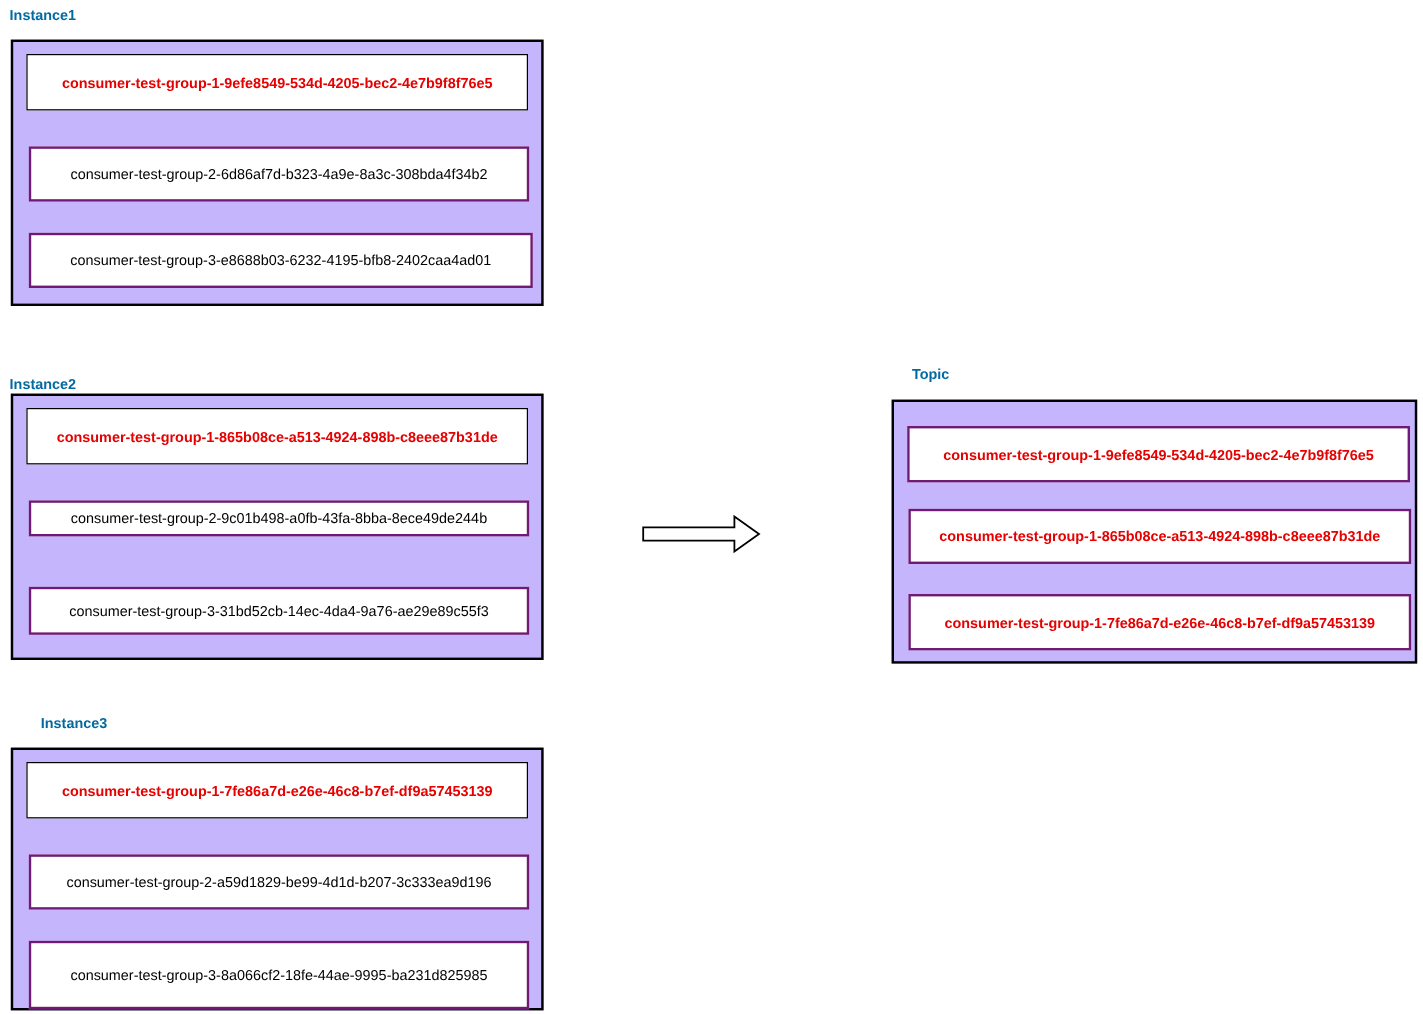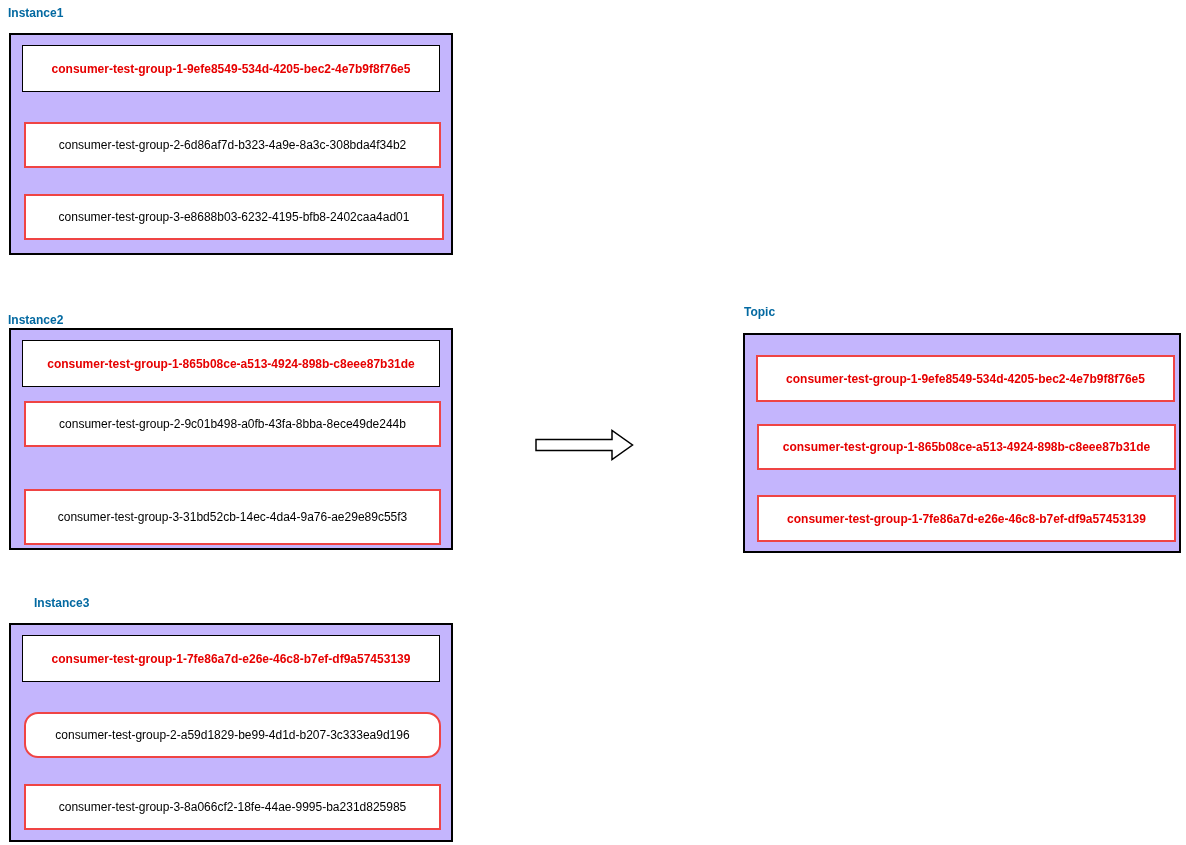--- a/index.html
+++ b/index.html
@@ -40,21 +40,21 @@
     display: flex;
     align-items: center;
     justify-content: center;
     text-align: center;
     font-size: 12px;
     color: #000000;
     white-space: nowrap;
     overflow: hidden;
   }
   .border-black { border: 1px solid #000000; }
-  .border-gray  { border: 2px solid #ef4444; justify-content: center; }
+  .border-gray  { border: 2px solid #701a75; justify-content: center; }
   .hl-text {
     color: #e60000;
     font-weight: bold;
   }
   .arrow-wrap {
     position: absolute;
     left: 535px;
     top: 428px;
     width: 100px;
     height: 34px;
@@ -76,48 +76,48 @@
     <div class="group-box border-gray" style="left:13px; top:159px; width:420px; height:46px;">
       <span>consumer-test-group-3-e8688b03-6232-4195-bfb8-2402caa4ad01</span>
     </div>
   </div>
 
   <div class="section-label" style="left:8px; top:313px;">Instance2</div>
   <div class="outer-box" style="left:9px; top:328px; width:444px; height:222px;">
     <div class="group-box border-black hl-text" style="left:11px; top:10px; width:418px; height:47px;">
       <span>consumer-test-group-1-865b08ce-a513-4924-898b-c8eee87b31de</span>
     </div>
-    <div class="group-box border-gray" style="left:13px; top:71px; width:417px; height:46px;">
+    <div class="group-box border-gray" style="left:13px; top:87px; width:417px; height:30px;">
       <span>consumer-test-group-2-9c01b498-a0fb-43fa-8bba-8ece49de244b</span>
     </div>
-    <div class="group-box border-gray" style="left:13px; top:159px; width:417px; height:56px;">
+    <div class="group-box border-gray" style="left:13px; top:159px; width:417px; height:40px;">
       <span>consumer-test-group-3-31bd52cb-14ec-4da4-9a76-ae29e89c55f3</span>
     </div>
   </div>
 
   <div class="section-label" style="left:8px; top:596px;padding-left:26px;">Instance3</div>
   <div class="outer-box" style="left:9px; top:623px; width:444px; height:219px;">
     <div class="group-box border-black hl-text" style="left:11px; top:10px; width:418px; height:47px;">
       <span>consumer-test-group-1-7fe86a7d-e26e-46c8-b7ef-df9a57453139</span>
     </div>
-    <div class="group-box border-gray" style="left:13px; top:87px; width:417px; height:46px;border-radius:14px;">
+    <div class="group-box border-gray" style="left:13px; top:87px; width:417px; height:46px;">
       <span>consumer-test-group-2-a59d1829-be99-4d1d-b207-3c333ea9d196</span>
     </div>
-    <div class="group-box border-gray" style="left:13px; top:159px; width:417px; height:46px;">
+    <div class="group-box border-gray" style="left:13px; top:159px; width:417px; height:57px;">
       <span>consumer-test-group-3-8a066cf2-18fe-44ae-9995-ba231d825985</span>
     </div>
   </div>
 
   <div class="arrow-wrap">
     <svg width="100" height="34" viewBox="0 0 100 34">
       <polygon points="1,11.5 77,11.5 77,2.5 97.5,17 77,31.5 77,22.5 1,22.5" fill="#ffffff" stroke="#000000" stroke-width="1.5" stroke-linejoin="miter"></polygon>
     </svg>
   </div>
 
-  <div class="section-label" style="left:744px; top:305px;">Topic</div>
+  <div class="section-label" style="left:760px; top:305px;">Topic</div>
   <div class="outer-box" style="left:743px; top:333px; width:438px; height:220px;">
     <div class="group-box border-gray hl-text" style="left:11px; top:20px; width:419px; height:47px;">
       <span>consumer-test-group-1-9efe8549-534d-4205-bec2-4e7b9f8f76e5</span>
     </div>
     <div class="group-box border-gray hl-text" style="left:12px; top:89px; width:419px; height:46px;">
       <span>consumer-test-group-1-865b08ce-a513-4924-898b-c8eee87b31de</span>
     </div>
     <div class="group-box border-gray hl-text" style="left:12px; top:160px; width:419px; height:47px;">
       <span>consumer-test-group-1-7fe86a7d-e26e-46c8-b7ef-df9a57453139</span>
     </div>

